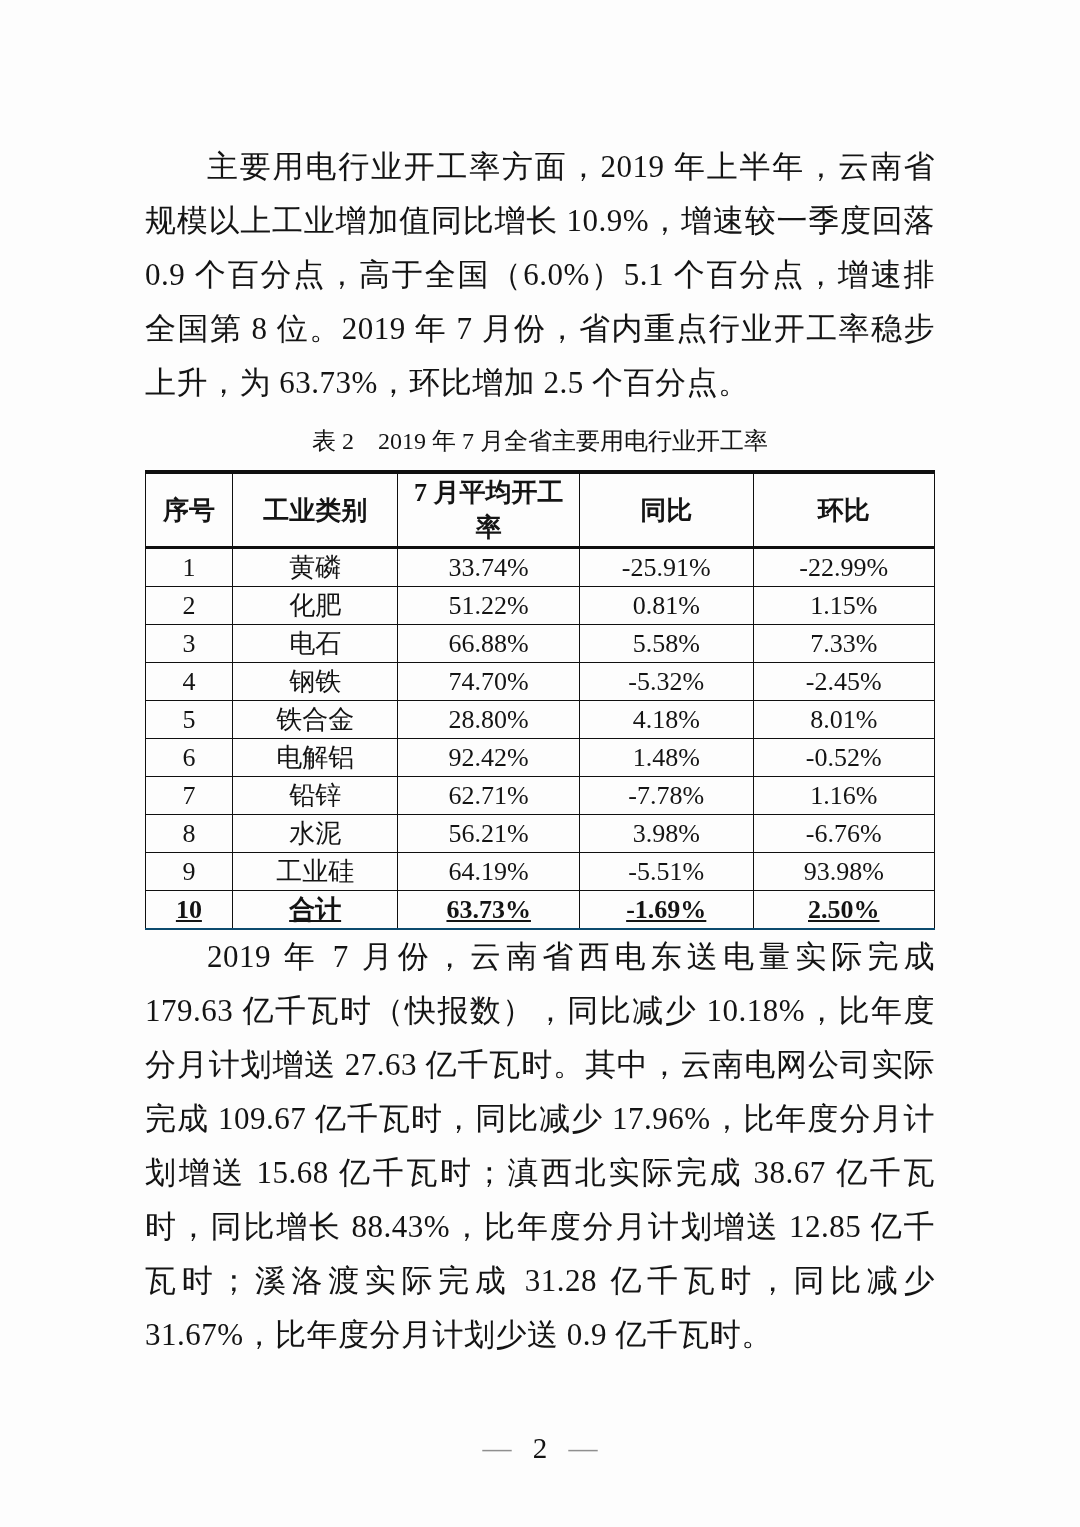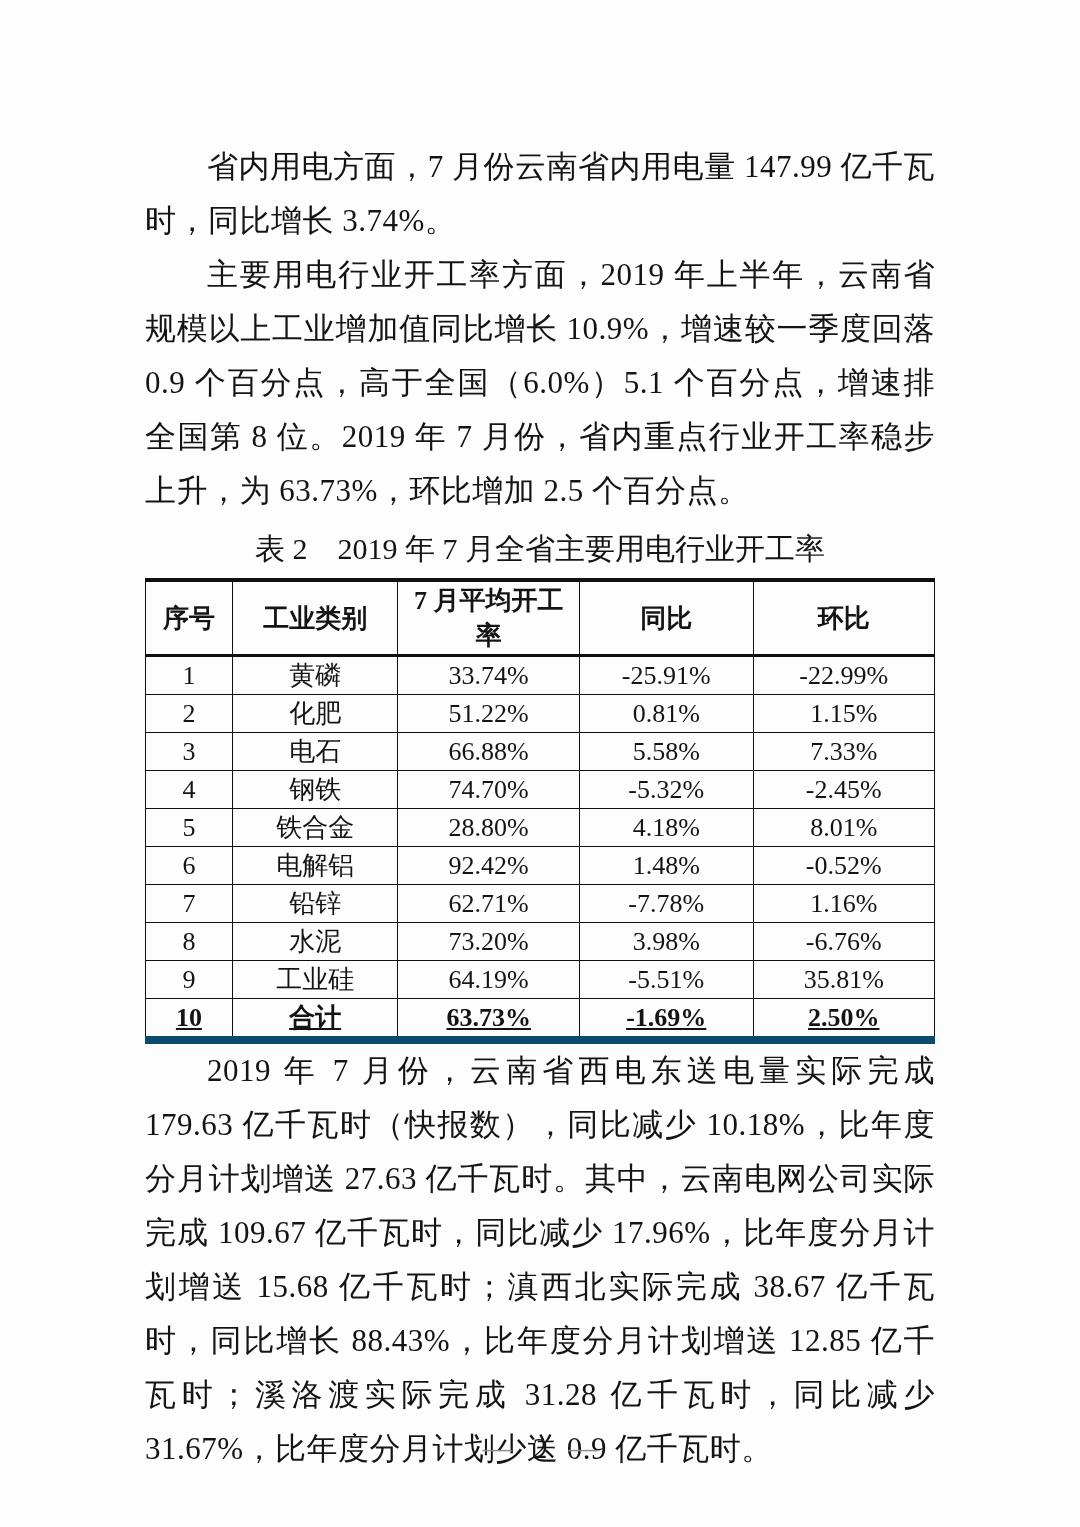--- a/index.html
+++ b/index.html
@@ -14,34 +14,34 @@
     margin:0 auto;
   }
   .body-para {
     font-size:31px;
     line-height:54px;
     text-align:justify;
     text-indent:62px;
     letter-spacing:0.5px;
   }
   .table-title {
-    font-size:30px;
+    font-size:24px;
     text-align:center;
     line-height:46px;
     margin-top:8px;
     margin-bottom:6px;
     white-space:pre;
   }
   table.op-table {
     width:100%;
     border-collapse:collapse;
     table-layout:fixed;
     font-size:26px;
     border-top:4px solid #101010;
-    border-bottom:8px solid #0c4a6e;
+    border-bottom:2px solid #0c4a6e;
   }
   table.op-table th, table.op-table td {
     border:1px solid #101010;
     text-align:center;
     height:34px;
     padding:1px 4px;
     font-weight:normal;
   }
   table.op-table thead th {
     font-weight:bold;
@@ -70,21 +70,20 @@
     font-size:29px;
   }
   .footer .dash { color:#8f8f8f; letter-spacing:0; }
   .footer .num  { color:#141414; margin:0 14px; }
 </style>
 </head>
 <body>
 
 <div class="page">
 
-  <p class="body-para">省内用电方面，7 月份云南省内用电量 147.99 亿千瓦时，同比增长 3.74%。</p>
 
   <p class="body-para">主要用电行业开工率方面，2019 年上半年，云南省规模以上工业增加值同比增长 10.9%，增速较一季度回落 0.9 个百分点，高于全国（6.0%）5.1 个百分点，增速排全国第 8 位。2019 年 7 月份，省内重点行业开工率稳步上升，为 63.73%，环比增加 2.5 个百分点。</p>
 
   <div class="table-title">表 2　2019 年 7 月全省主要用电行业开工率</div>
 
   <table class="op-table">
     <colgroup>
       <col class="col-no">
         <col class="col-cat">
         <col class="col-rate">
@@ -146,30 +145,30 @@
         <tr>
           <td>7</td>
           <td>铅锌</td>
           <td>62.71%</td>
           <td>-7.78%</td>
           <td>1.16%</td>
         </tr>
         <tr>
           <td>8</td>
           <td>水泥</td>
-          <td>73.20%</td>
+          <td>56.21%</td>
           <td>3.98%</td>
           <td>-6.76%</td>
         </tr>
         <tr>
           <td>9</td>
           <td>工业硅</td>
           <td>64.19%</td>
           <td>-5.51%</td>
-          <td>35.81%</td>
+          <td>93.98%</td>
         </tr>
         <tr>
           <td>10</td>
           <td>合计</td>
           <td>63.73%</td>
           <td>-1.69%</td>
           <td>2.50%</td>
         </tr>
       </tbody>
   </table>

